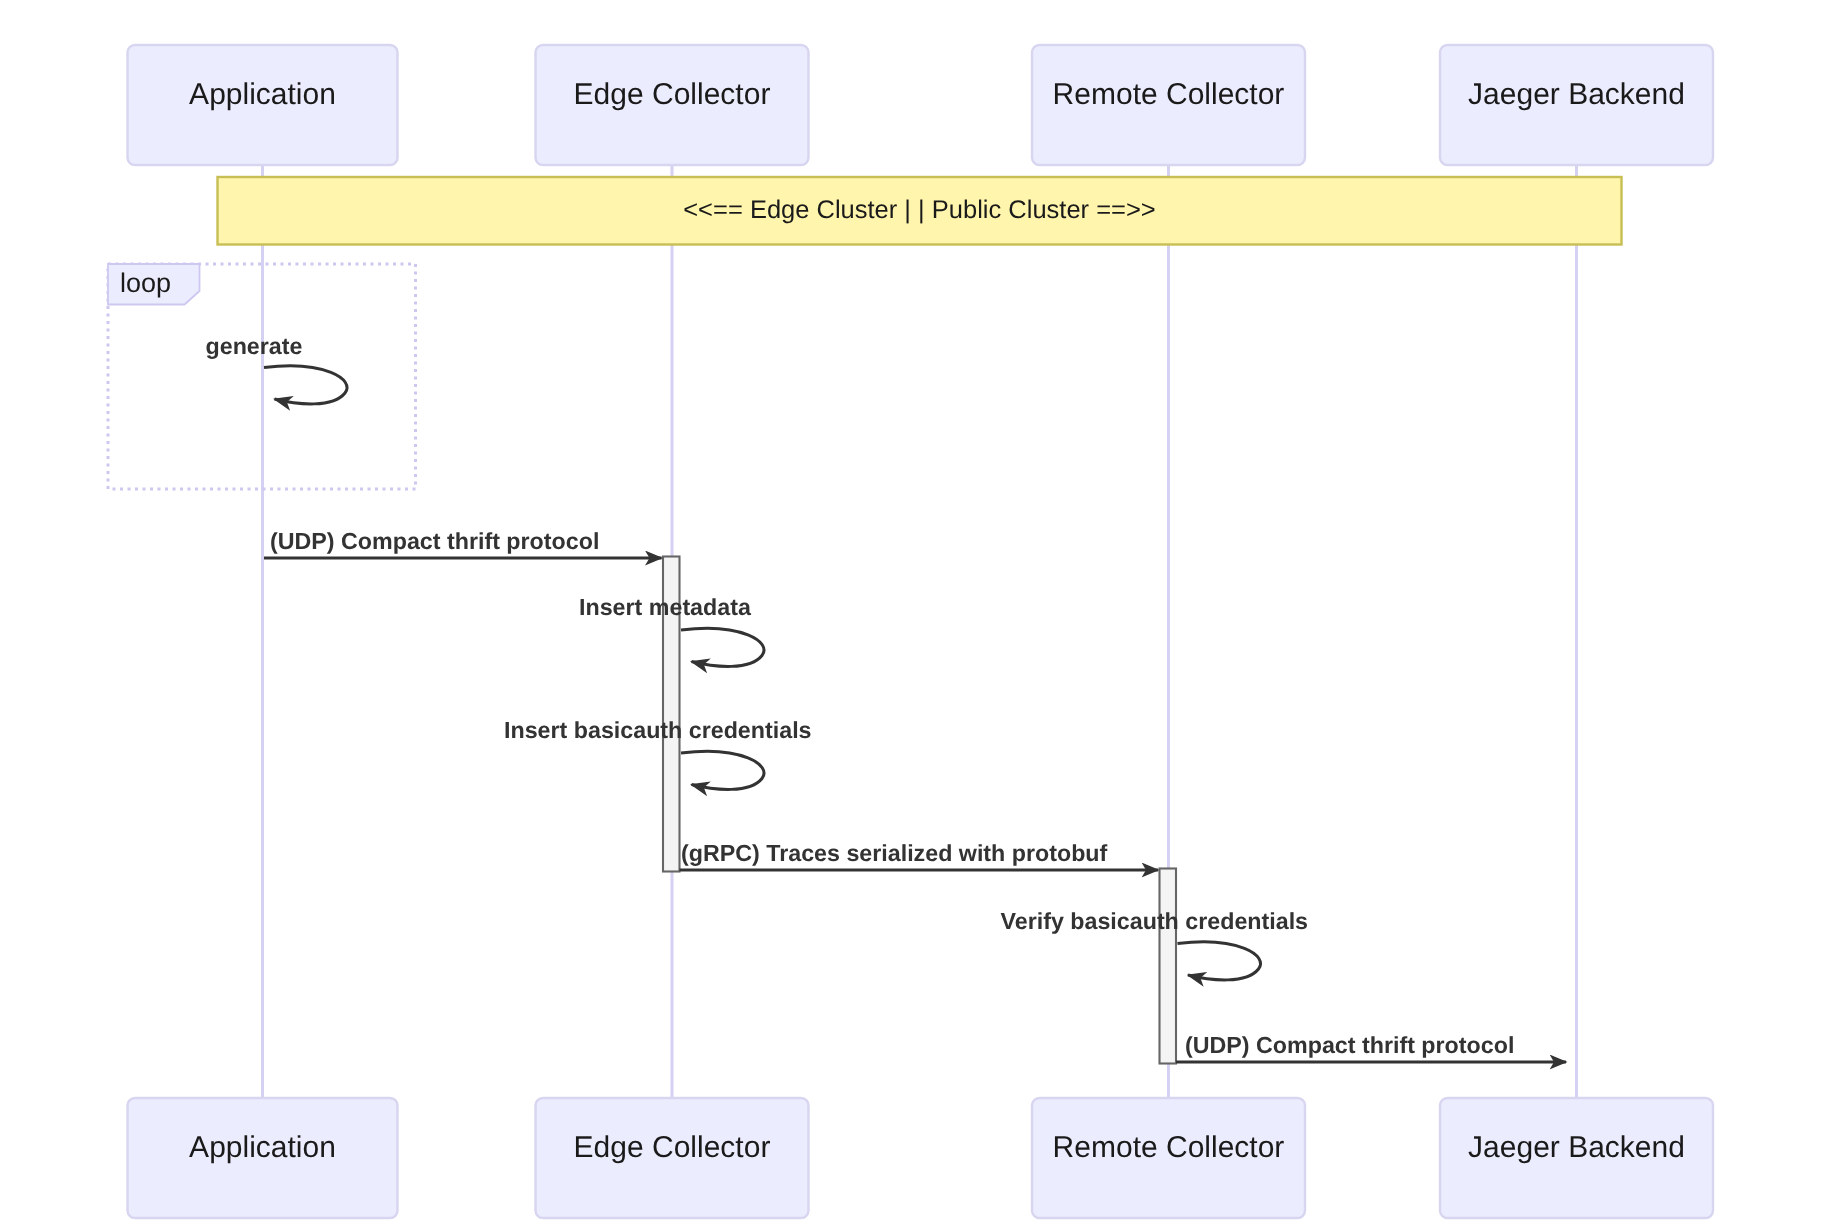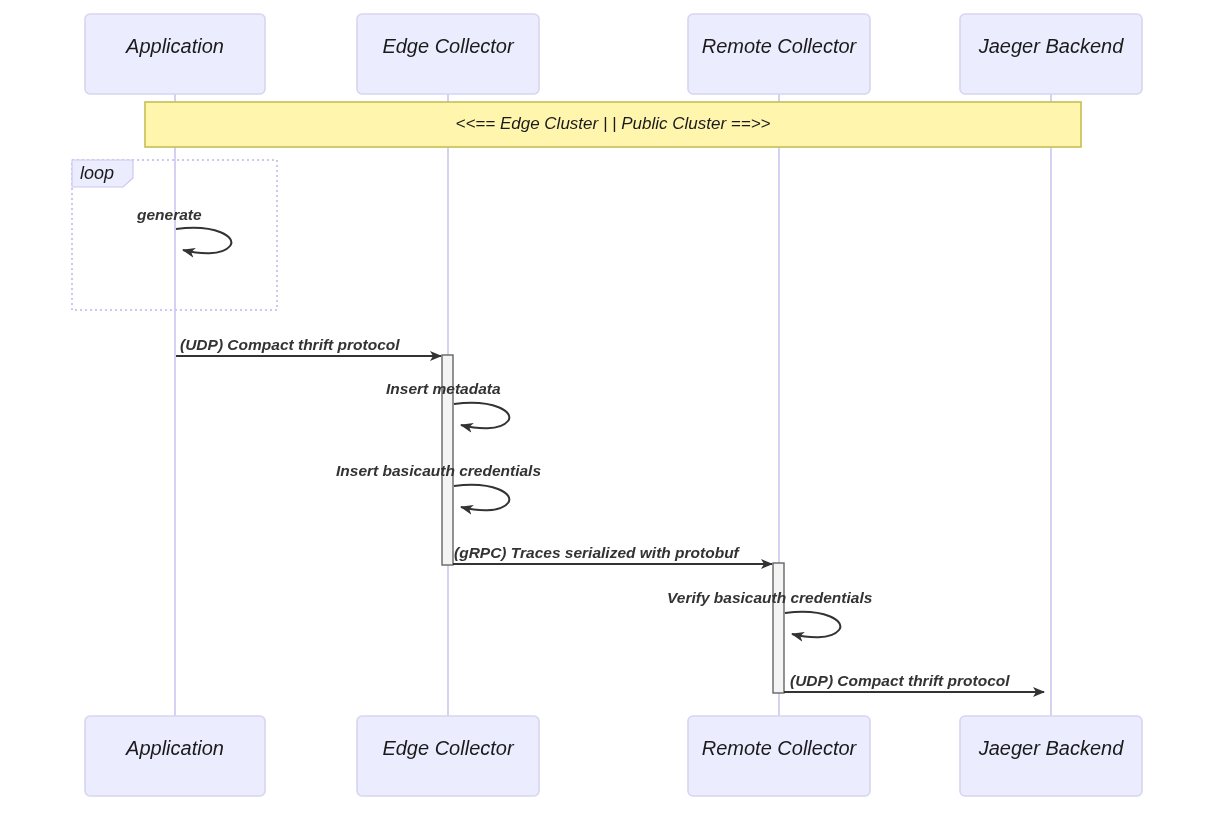--- a/index.html
+++ b/index.html
@@ -11,24 +11,23 @@
   body {
     font-family: "Liberation Sans", sans-serif;
     width: 1214px;
     height: 819px;
     position: relative;
     overflow: hidden;
   }
   #diagram-root {
     position: absolute;
     left: 0;
-    top: 0;
+    top: 16px;
     width: 1214px;
     height: 691px;
-    font-style: italic;
   }
   svg.seq {
     display: block;
     width: 1214px;
     height: 819px;
   }
   .lifeline {
     stroke: #d5d1f2;
     stroke-width: 2;
   }

